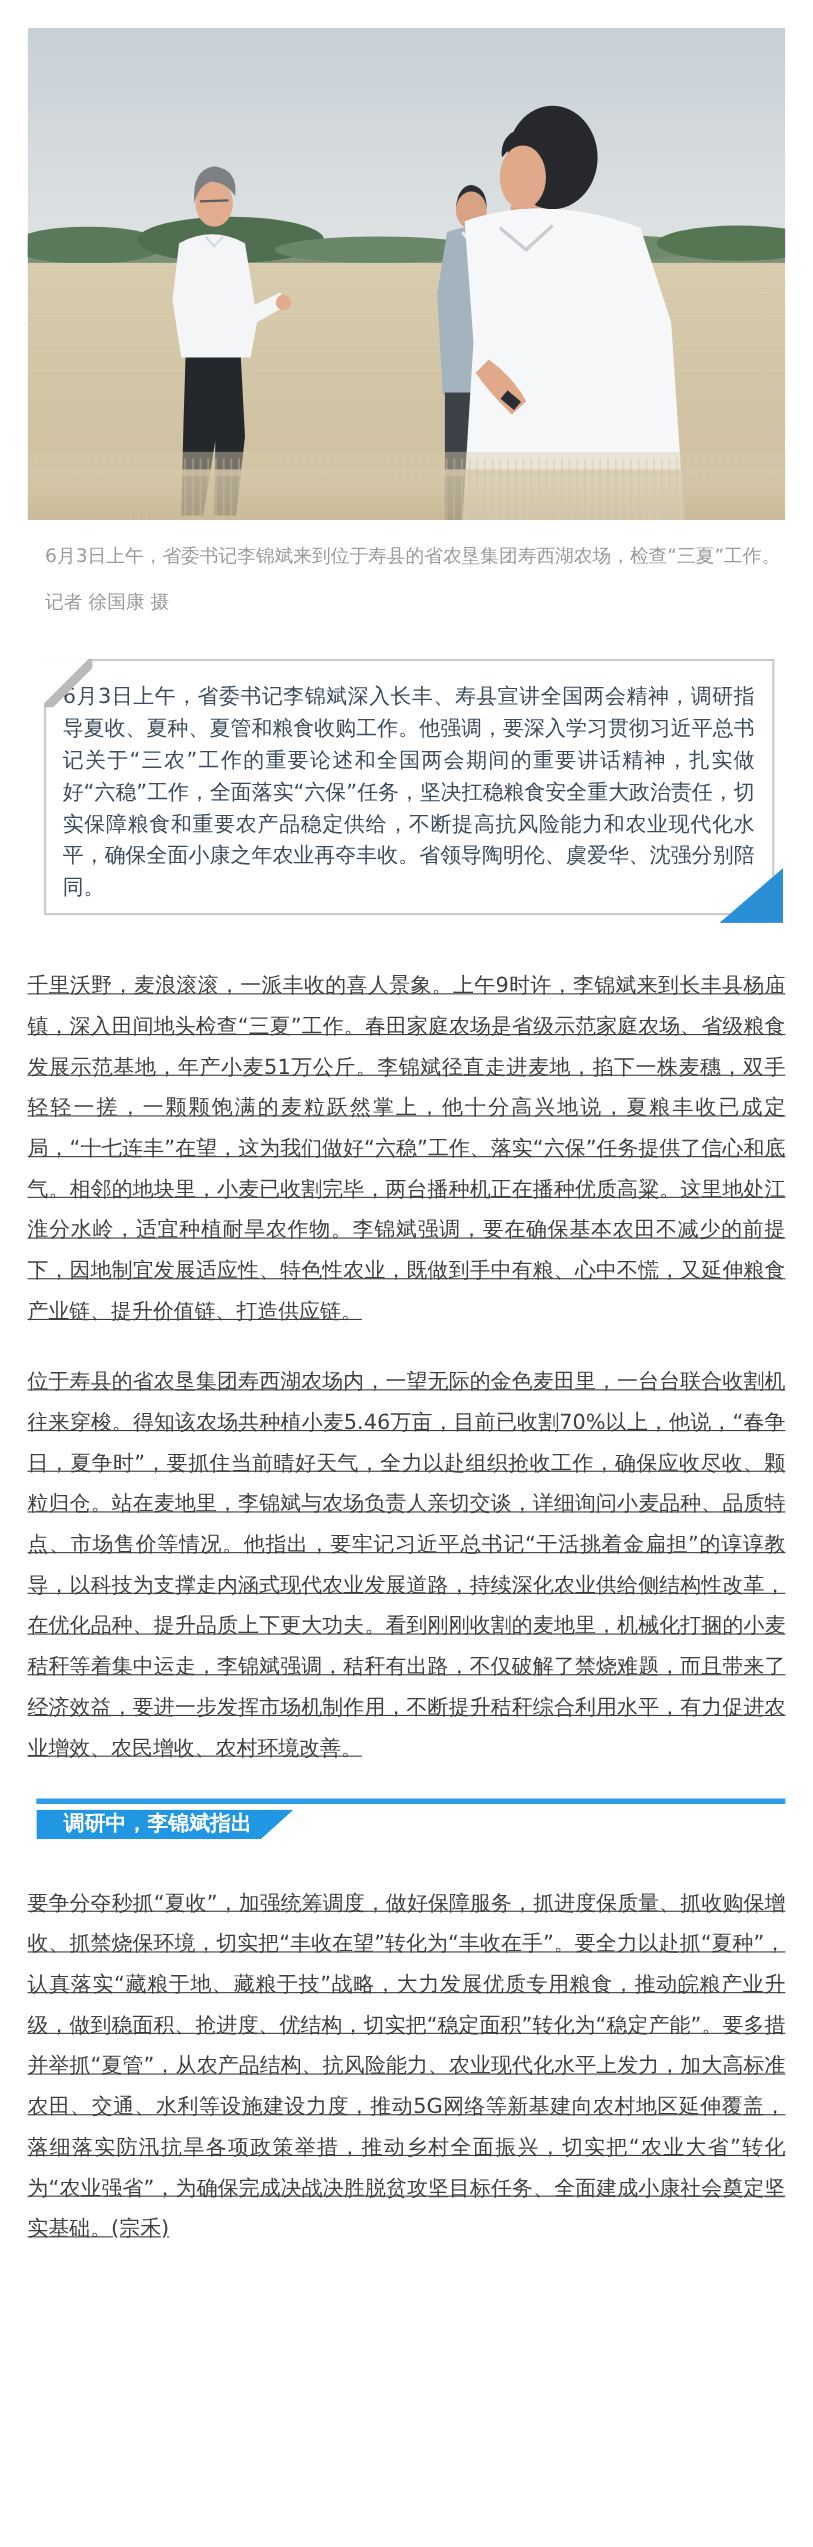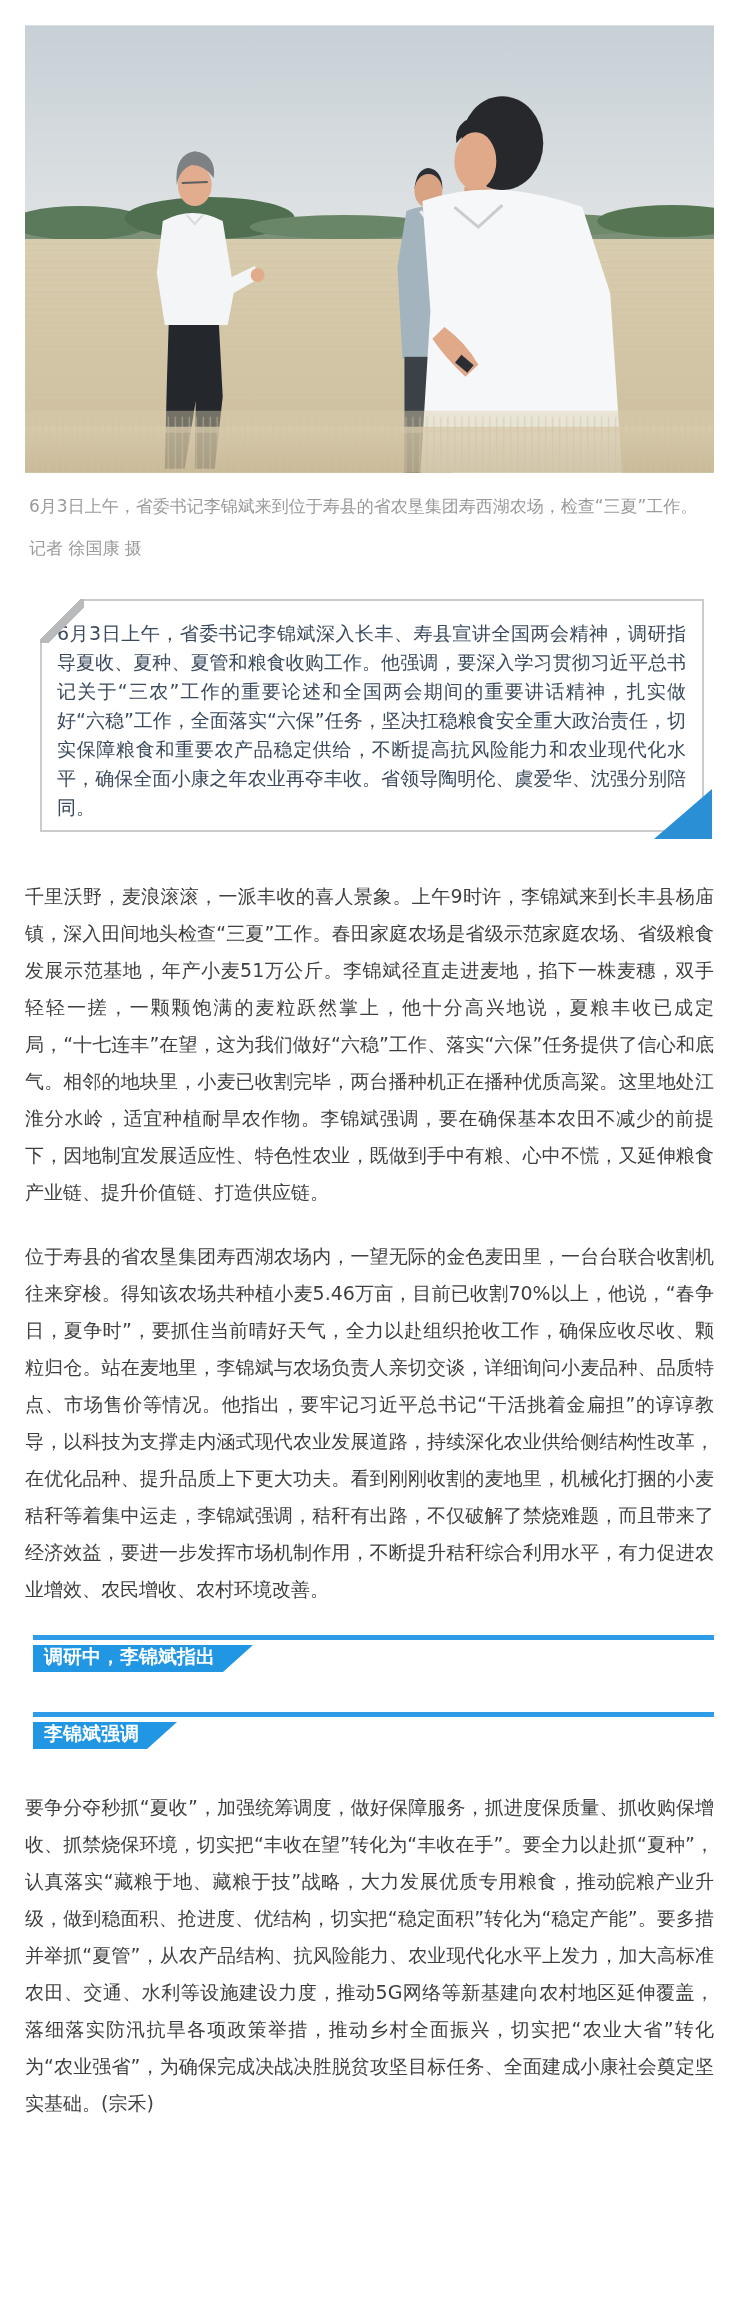--- a/index.html
+++ b/index.html
@@ -3,21 +3,21 @@
 <meta charset="utf-8">
 <style>
   html,body { margin:0; padding:0; background:#ffffff; }
   body { width:739px; font-family:"DejaVu Sans","Liberation Sans",sans-serif; }
   .page { padding:25px 25px 18px 25px; box-sizing:border-box; }
 
   figure.photo { margin:0; width:689px; height:448px; overflow:hidden; }
   figure.photo svg { display:block; }
 
   .caption {
-    margin:12px 0 0 4px;
+    margin:12px 0 0 16px;
     color:#9a9a9a;
     font-size:17px;
     line-height:42px;
   }
 
   .quote-box {
     position:relative;
     margin:30px 10px 46px 15px;
     border:2px solid #cbcbcb;
     padding:18px 16px 8px 15px;
@@ -37,35 +37,35 @@
     background:#2b8fd6;
     clip-path:polygon(100% 0,100% 100%,0 100%);
   }
 
   .body-p {
     margin:0 0 27px 0;
     font-size:19px;
     line-height:37px;
     color:#3f3f3f;
     text-align:justify;
+    text-decoration:underline;
   }
 
   .section-header { margin:14px 0 40px 8px; }
   .header-line { height:5px; background:#2f9ce9; }
   .badge {
     display:inline-block;
     margin-top:5px;
     background:#2196e3;
     color:#ffffff;
     font-weight:bold;
     font-size:19px;
     line-height:27px;
-    padding:0 38px 0 11px;
+    padding:0 38px 0 25px;
     clip-path:polygon(0 0,100% 0,calc(100% - 30px) 100%,0 100%);
-    font-family:Liberation Mono, monospace;
   }
 </style>
 </head>
 <body>
 
 <div class="page">
 
   <figure class="photo">
     <svg viewBox="0 0 690 448" width="689" height="448" xmlns="http://www.w3.org/2000/svg">
       <defs>
@@ -154,19 +154,15 @@
   </div>
 
   <p class="body-p">千里沃野，麦浪滚滚，一派丰收的喜人景象。上午9时许，李锦斌来到长丰县杨庙镇，深入田间地头检查“三夏”工作。春田家庭农场是省级示范家庭农场、省级粮食发展示范基地，年产小麦51万公斤。李锦斌径直走进麦地，掐下一株麦穗，双手轻轻一搓，一颗颗饱满的麦粒跃然掌上，他十分高兴地说，夏粮丰收已成定局，“十七连丰”在望，这为我们做好“六稳”工作、落实“六保”任务提供了信心和底气。相邻的地块里，小麦已收割完毕，两台播种机正在播种优质高粱。这里地处江淮分水岭，适宜种植耐旱农作物。李锦斌强调，要在确保基本农田不减少的前提下，因地制宜发展适应性、特色性农业，既做到手中有粮、心中不慌，又延伸粮食产业链、提升价值链、打造供应链。</p>
   <p class="body-p">位于寿县的省农垦集团寿西湖农场内，一望无际的金色麦田里，一台台联合收割机往来穿梭。得知该农场共种植小麦5.46万亩，目前已收割70%以上，他说，“春争日，夏争时”，要抓住当前晴好天气，全力以赴组织抢收工作，确保应收尽收、颗粒归仓。站在麦地里，李锦斌与农场负责人亲切交谈，详细询问小麦品种、品质特点、市场售价等情况。他指出，要牢记习近平总书记“干活挑着金扁担”的谆谆教导，以科技为支撑走内涵式现代农业发展道路，持续深化农业供给侧结构性改革，在优化品种、提升品质上下更大功夫。看到刚刚收割的麦地里，机械化打捆的小麦秸秆等着集中运走，李锦斌强调，秸秆有出路，不仅破解了禁烧难题，而且带来了经济效益，要进一步发挥市场机制作用，不断提升秸秆综合利用水平，有力促进农业增效、农民增收、农村环境改善。</p>
 
   <div class="section-header">
     <div class="header-line"></div>
     <div class="badge">调研中，李锦斌指出</div>
   </div>
 
-  <div class="section-header">
-    <div class="header-line"></div>
-    <div class="badge">李锦斌强调</div>
-  </div>
   <p class="body-p">要争分夺秒抓“夏收”，加强统筹调度，做好保障服务，抓进度保质量、抓收购保增收、抓禁烧保环境，切实把“丰收在望”转化为“丰收在手”。要全力以赴抓“夏种”，认真落实“藏粮于地、藏粮于技”战略，大力发展优质专用粮食，推动皖粮产业升级，做到稳面积、抢进度、优结构，切实把“稳定面积”转化为“稳定产能”。要多措并举抓“夏管”，从农产品结构、抗风险能力、农业现代化水平上发力，加大高标准农田、交通、水利等设施建设力度，推动5G网络等新基建向农村地区延伸覆盖，落细落实防汛抗旱各项政策举措，推动乡村全面振兴，切实把“农业大省”转化为“农业强省”，为确保完成决战决胜脱贫攻坚目标任务、全面建成小康社会奠定坚实基础。(宗禾)</p>
 
 </div>
 
 </body></html>

